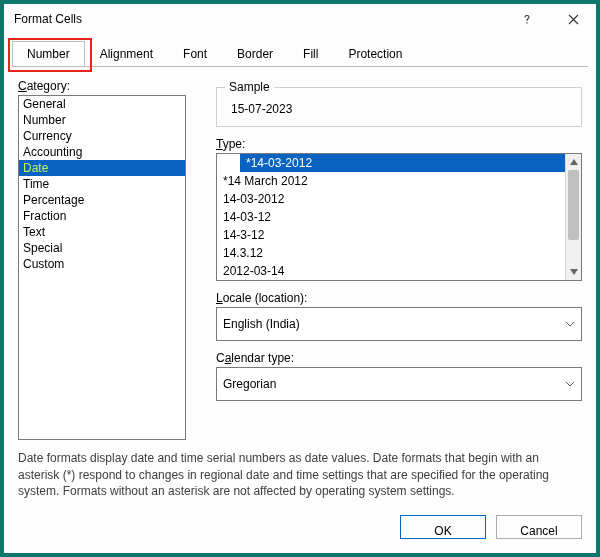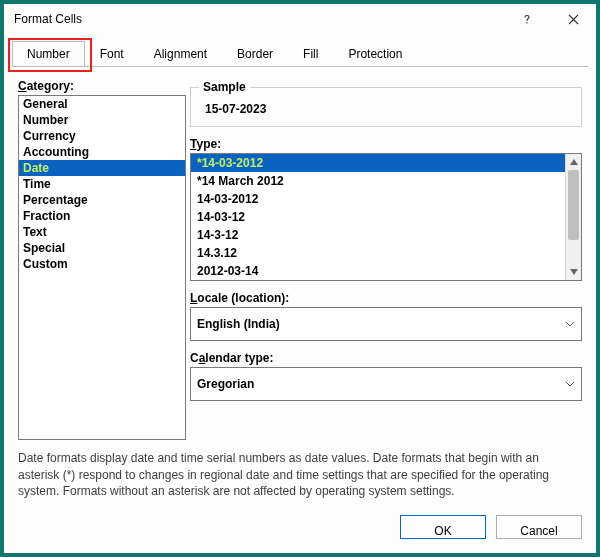--- a/index.html
+++ b/index.html
@@ -46,21 +46,21 @@
     top: 0px;
   }
   .highlight-box {
     position: absolute;
     border: 2px solid #e8221f;
     pointer-events: none;
     left: 4px; top: 34px; width: 84px; height: 34px;
   }
   .content {
     flex: 1; padding: 12px 14px 0 14px;
-    display: flex; gap: 4px; font-weight: bold;
+    display: flex; gap: 30px;
   }
   .left { width: 168px; display:flex; flex-direction:column; }
   .right { flex: 1; display:flex; flex-direction:column; }
   .accesskey { text-decoration: underline; }
   .listbox {
     flex:1;
     border: 1px solid #7a7a7a;
     background: #fff;
     margin-top: 2px;
     position: relative;
@@ -92,21 +92,21 @@
     margin-top: 2px;
   }
   .dropdown .chev { stroke: #555; }
   .typebox {
     border: 1px solid #7a7a7a; background: #fff;
     margin-top: 2px; height: 128px;
     display:flex;
   }
   .typebox .list { flex:1; overflow:hidden; }
   .typebox .list .item { padding: 0 6px; line-height: 18px; cursor: default; }
-  .typebox .list .item.selected { background: #0a63c0; color:#bef264; }
+  .typebox .list .item.selected { background: #0a63c0; color:#ffffff;margin-left:23px; }
   .typebox .sb {
     width: 16px; background: #f0f0f0; border-left: 1px solid #dcdcdc;
     display:flex; flex-direction:column;
   }
   .typebox .sb .arrow { height:16px; display:flex; align-items:center; justify-content:center; }
   .typebox .sb .track { flex:1; position:relative; }
   .typebox .sb .thumb { position:absolute; top:0; left:2px; right:2px; height:70px; background:#c0c0c0; border-radius:2px; }
   .section-label { margin-top: 10px; }
   .desc {
     padding: 10px 14px 0 14px;
@@ -141,22 +141,22 @@
     </div>
     <div class="btn">
       <svg width="11" height="11" viewBox="0 0 11 11">
           <path d="M1 1 L10 10 M10 1 L1 10" stroke-width="1.1"></path>
         </svg>
     </div>
   </div>
 
   <div class="tabs" id="tabbar">
       <div class="tab active">Number</div>
+      <div class="tab">Alignment</div>
       <div class="tab">Font</div>
-      <div class="tab">Alignment</div>
       <div class="tab">Border</div>
       <div class="tab">Fill</div>
       <div class="tab">Protection</div>
     </div>
   <div class="tab-underline"></div>
 
   <div class="highlight-box"></div>
 
   <div class="content">
     <div class="left">

